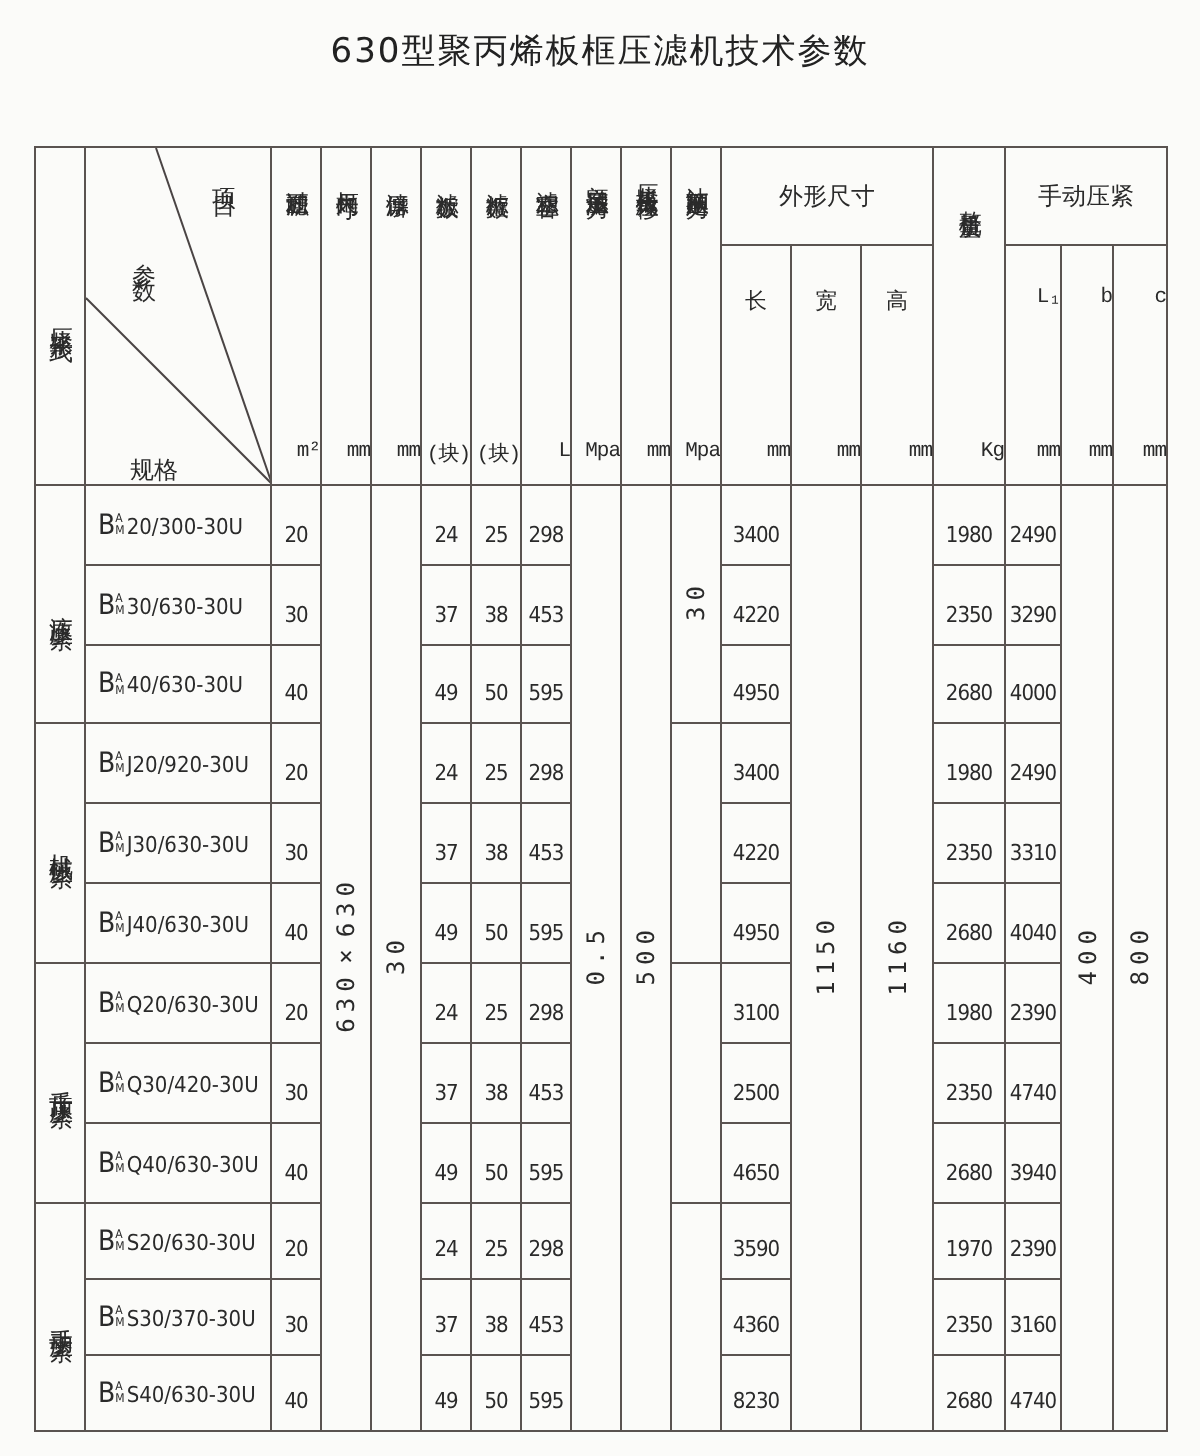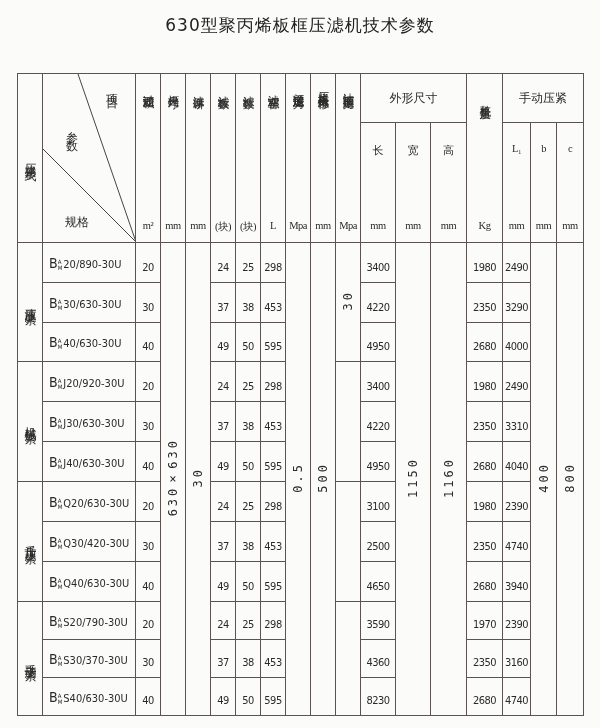--- a/index.html
+++ b/index.html
@@ -16,21 +16,21 @@
     table-layout:fixed; width:567px;
   }
   table.spec td {
     border:1px solid #5a5350; padding:0; text-align:center; vertical-align:middle;
     font-size:11px; font-family:"DejaVu Sans Condensed","DejaVu Sans", sans-serif;
     overflow:hidden;
   }
   .vtext { writing-mode:vertical-rl; text-orientation:upright; font-size:12px; letter-spacing:2px; display:inline-block; }
   .vhead { writing-mode:vertical-rl; text-orientation:upright; font-size:11.5px; line-height:1.15; display:inline-block; letter-spacing:1px;}
   .hcell { vertical-align:top !important; padding-top:6px !important; }
-  .unit { font-size:10.5px; font-family:Liberation Serif, serif; letter-spacing:-0.5px;}
+  .unit { font-size:10.5px; font-family:Liberation Mono, monospace; letter-spacing:-0.5px;text-align:right;}
   .rot { writing-mode:vertical-rl; transform:rotate(180deg); font-family:"DejaVu Sans Mono", monospace; font-size:12px; letter-spacing:3px; display:inline-block;}
   .model { text-align:left !important; padding-left:6px !important; font-family:"DejaVu Serif", serif; font-size:11px; white-space:nowrap;}
   .model .B { font-size:14px; }
   .model .sup { display:inline-flex; flex-direction:column; font-size:6px; line-height:6px; vertical-align:middle; margin-right:1px;}
   .num { font-family:"DejaVu Sans Mono", monospace; font-size:11px; letter-spacing:-0.5px; }
   .lowcell { vertical-align:bottom !important; padding-bottom:8px !important;}
   .diag { position:relative; }
   .diag svg { position:absolute; left:0; top:0; }
   .diag .lbl { position:absolute; font-size:12px; }
 </style>
@@ -63,21 +63,21 @@
   <tbody id="tbody">
     <tr style="height:49px">
       <td rowspan="2"><span class="vtext">压紧形式</span></td>
       <td rowspan="2" class="diag" style="height:168px">
         <svg width="93" height="168">
           <line x1="35" y1="0" x2="93" y2="168" stroke="#4a4444" stroke-width="1"></line>
           <line x1="0" y1="75" x2="93" y2="168" stroke="#4a4444" stroke-width="1"></line>
         </svg>
         <span class="lbl" style="left:60px;top:10px;writing-mode:vertical-rl;text-orientation:upright;letter-spacing:4px">项目</span>
         <span class="lbl" style="left:20px;top:48px;writing-mode:vertical-rl;text-orientation:upright;letter-spacing:8px">参数</span>
-        <span class="lbl" style="left:22px;top:140px">规格</span>
+        <span class="lbl" style="left:22px;top:153px">规格</span>
       </td>
       <td rowspan="2" class="hcell">
           <div style="height:140px"><span class="vhead">过滤面积</span></div>
           <div class="unit">m²</div>
         </td>
       <td rowspan="2" class="hcell">
           <div style="height:140px"><span class="vhead">框内尺寸</span></div>
           <div class="unit">mm</div>
         </td>
       <td rowspan="2" class="hcell">
@@ -139,21 +139,21 @@
       <td class="hcell">
           <div style="height:91px;padding-top:14px;box-sizing:border-box" class="unit">c</div>
           <div class="unit">mm</div>
         </td>
     </tr>
   <tr style="height: 40px;">
         <td rowspan="3"><span class="vtext">液压压紧</span></td>
         <td class="model"><span class="B">B</span><span class="sup">
             <span>A</span>
             <span>M</span>
-          </span><span>20/890-30U</span></td>
+          </span><span>20/300-30U</span></td>
         <td class="num lowcell">20</td>
         <td rowspan="12"><span class="rot">630×630</span></td>
         <td rowspan="12"><span class="rot">30</span></td>
         <td class="num lowcell">24</td>
         <td class="num lowcell">25</td>
         <td class="num lowcell">298</td>
         <td rowspan="12"><span class="rot">0.5</span></td>
         <td rowspan="12"><span class="rot">500</span></td>
         <td rowspan="3"><span class="rot">30</span></td>
         <td class="num lowcell">3400</td>
@@ -270,21 +270,21 @@
         <td class="num lowcell">595</td>
         <td class="num lowcell">4650</td>
         <td class="num lowcell">2680</td>
         <td class="num lowcell">3940</td>
       </tr>
       <tr style="height: 38px;">
         <td rowspan="3"><span class="vtext">手动压紧</span></td>
         <td class="model"><span class="B">B</span><span class="sup">
             <span>A</span>
             <span>M</span>
-          </span><span>S20/790-30U</span></td>
+          </span><span>S20/630-30U</span></td>
         <td class="num lowcell">20</td>
         <td class="num lowcell">24</td>
         <td class="num lowcell">25</td>
         <td class="num lowcell">298</td>
         <td rowspan="3"></td>
         <td class="num lowcell">3590</td>
         <td class="num lowcell">1970</td>
         <td class="num lowcell">2390</td>
       </tr>
       <tr style="height: 38px;">

